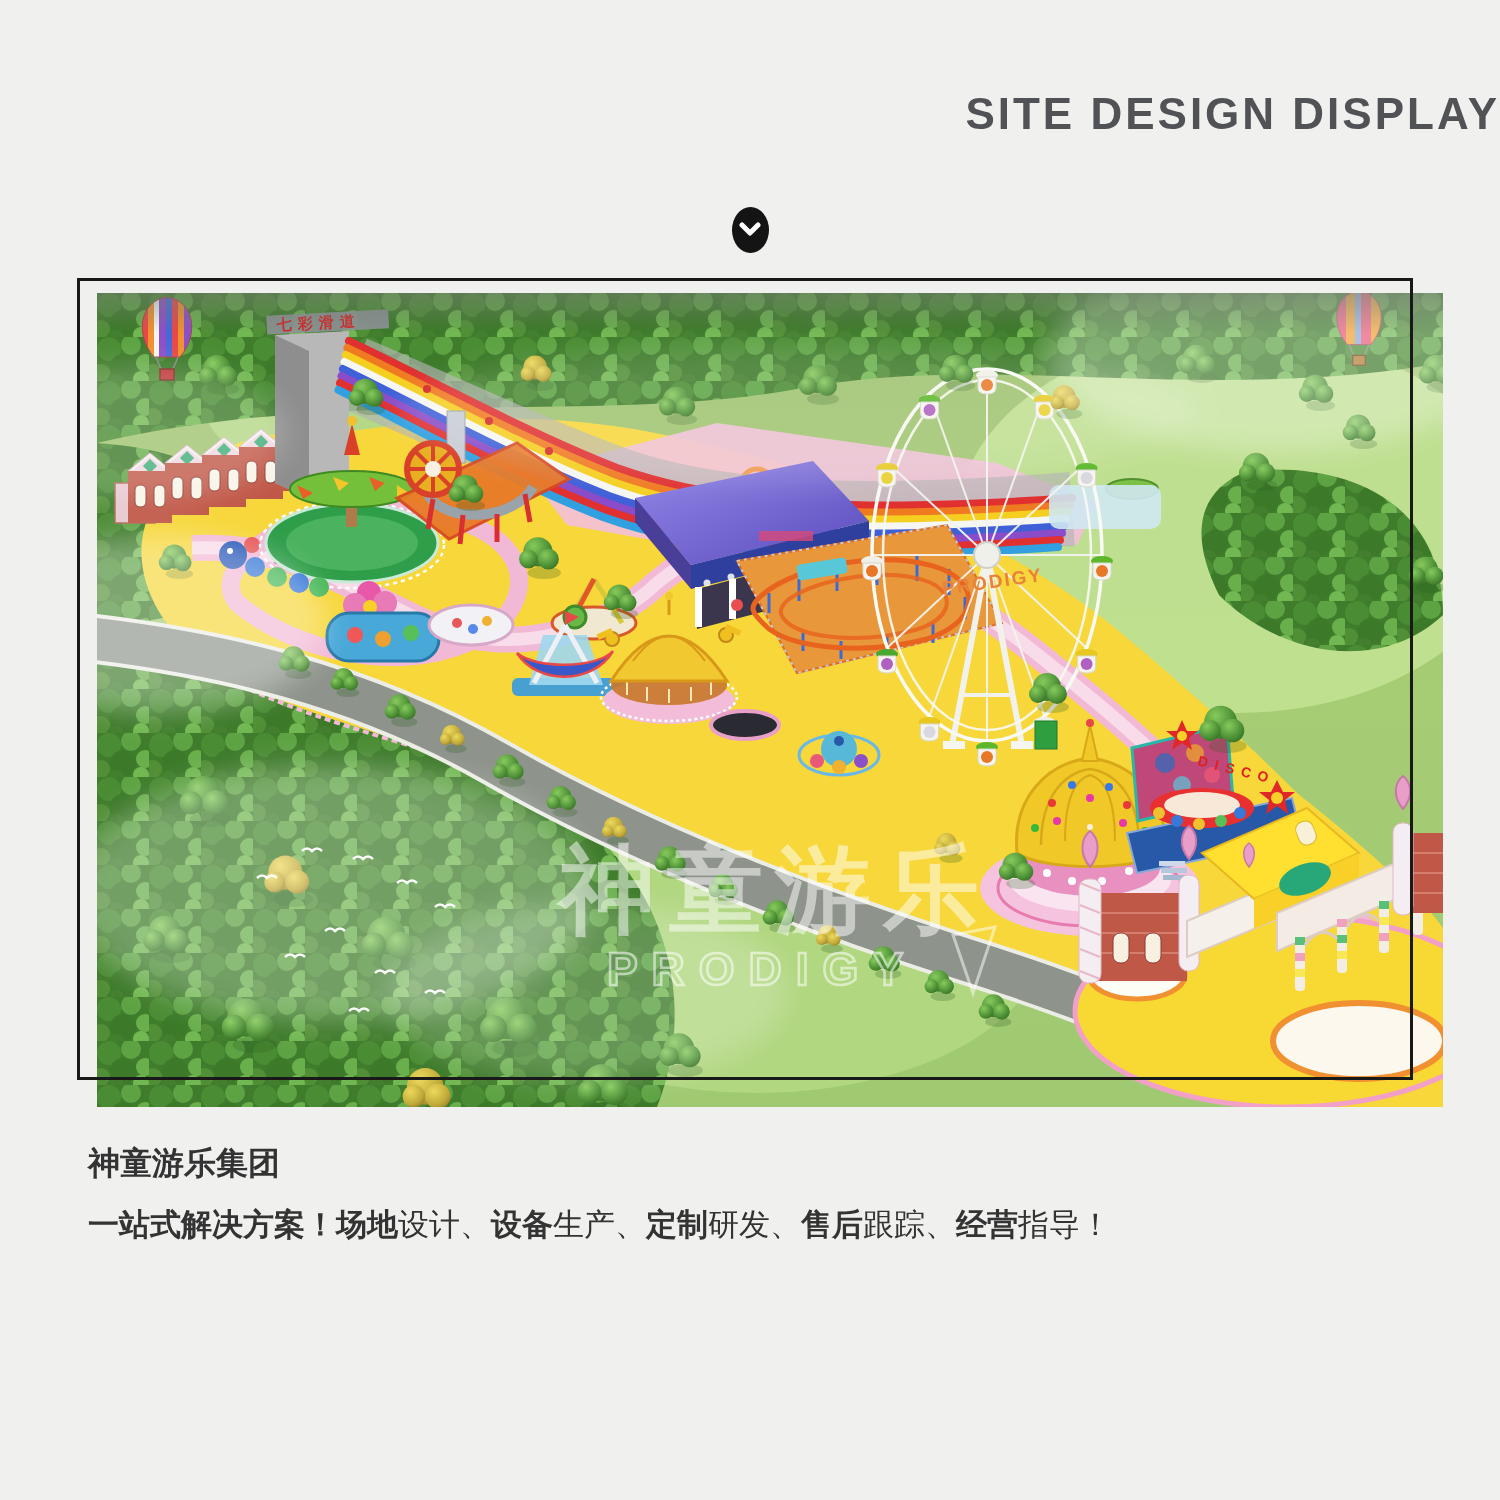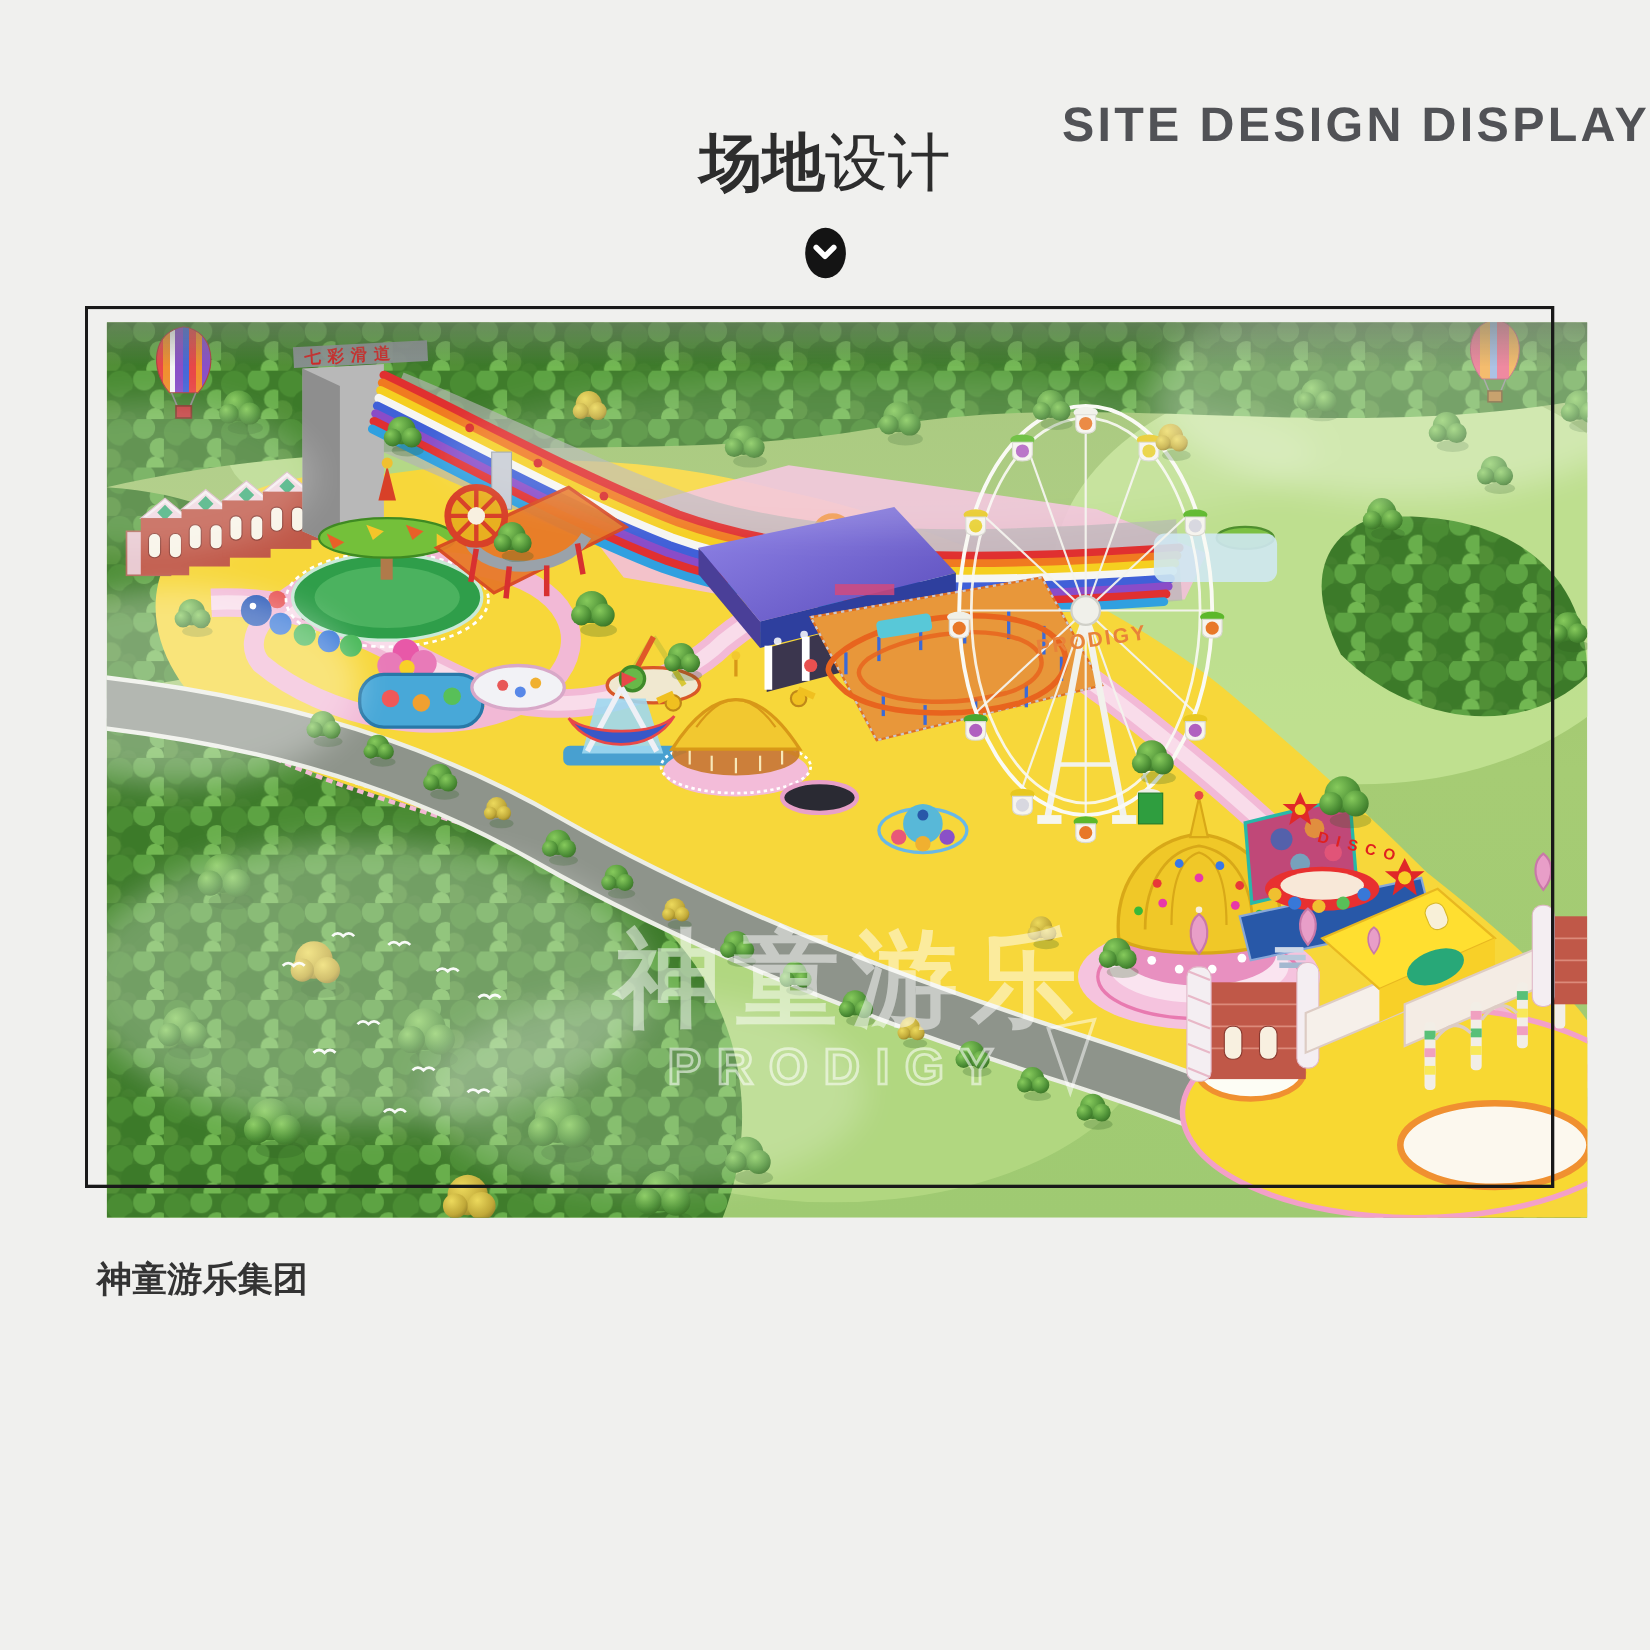--- a/index.html
+++ b/index.html
@@ -21,23 +21,20 @@
   .tb-para{top:1266px;font-size:28px;line-height:54px;text-align:justify;}
   svg text{font-family:"Liberation Sans",sans-serif;}
 </style>
 </head>
 <body>
 
 <div class="canvas">
 
   <div class="h-en">SITE DESIGN DISPLAY</div>
 
-  <div class="h-zh">
-    <span class="b">场地</span><span class="r">设计</span>
-  </div>
 
   <div class="chev">
     <div class="chev-oval">
       <svg width="22" height="16" viewBox="0 0 22 16">
           <path d="M3,3 L11,11 L19,3" fill="none" stroke="#ffffff" stroke-width="5" stroke-linecap="round" stroke-linejoin="round"></path>
         </svg>
     </div>
   </div>
 
   <div class="figure">
@@ -703,14 +700,15 @@
       <g>
         <text x="678" y="630" text-anchor="middle" font-size="96" font-weight="700" fill="#ffffff" opacity="0.5" letter-spacing="12">神童游乐</text>
         <text x="665" y="692" text-anchor="middle" font-size="46" font-weight="700" fill="none" stroke="#ffffff" stroke-width="2.5" opacity="0.55" letter-spacing="14">PRODIGY</text>
         <polygon points="856,642 898,634 876,700" fill="none" stroke="#ffffff" stroke-width="3" opacity="0.5"></polygon>
       </g>
     </svg>
     <div class="frame"></div>
   </div>
 
   <div class="textblock tb-head">神童游乐集团</div>
+  <div class="textblock tb-tag"><span class="bold">一站式解决方案！</span><span class="bold">场地</span><span>设计、</span><span class="bold">设备</span><span>生产、</span><span class="bold">定制</span><span>研发、</span><span class="bold">售后</span><span>跟踪、</span><span class="bold">经营</span><span>指导！</span></div>
 
 </div>
 
 </body></html>

